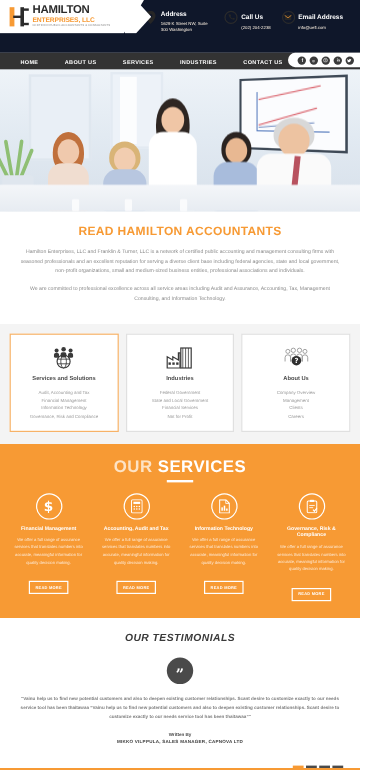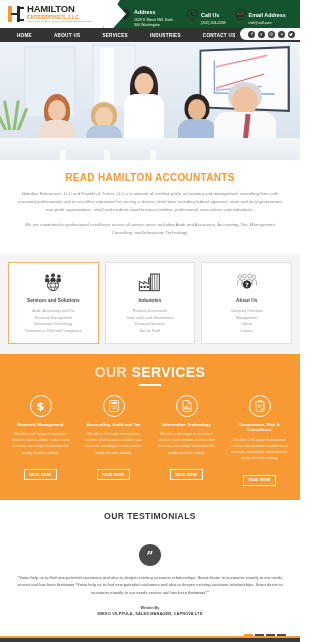--- a/index.html
+++ b/index.html
@@ -5,21 +5,21 @@
   * { margin:0; padding:0; box-sizing:border-box; }
   html,body { width:300px; height:642px; }
   body {
     font-family:"Liberation Sans", sans-serif;
     background:#ffffff; overflow:hidden;
     -webkit-font-smoothing:antialiased;
   }
   .page { width:300px; height:642px; position:relative; overflow:hidden; }
 
   
-  .topbar { position:relative; height:28px; background:#14532d; display:flex; align-items:center; }
+  .topbar { position:relative; height:44px; background:#0f172a; display:flex; align-items:center; }
   .logo-wrap {
     position:absolute; left:0; top:0; height:28px; width:120px;
     background:#ffffff; display:flex; align-items:center; padding-left:8px;
     clip-path: polygon(0 0, 100% 0, 86% 100%, 0 100%);
     z-index:3;
   }
   .logo-mark {
     width:16px; height:16px; position:relative; flex:0 0 16px; margin-right:3px;
   }
   .logo-mark .bar-l { position:absolute; left:0; top:0; width:4px; height:16px; background:#f79a34; }
@@ -136,21 +136,21 @@
   }
   .svc h4 { font-size:4.3px; font-weight:bold; color:#ffffff; margin-bottom:4px; line-height:1.3; }
   .svc p { font-size:3.5px; color:#fde9d4; line-height:1.75; margin-bottom:6px; }
   .svc .btn {
     display:inline-block; border:1px solid #ffffff; color:#ffffff; font-size:3.3px;
     font-weight:bold; padding:2.5px 5px; letter-spacing:.2px; cursor:pointer;
   }
 
   
   .testi { background:#ffffff; padding:11px 16px 12px; text-align:center; }
-  .testi h2 { font-size:8.6px; font-weight:bold; color:#3a3a3a; letter-spacing:.4px; margin-bottom:23px; }
+  .testi h2 { font-size:8.6px; font-weight:bold; color:#3a3a3a; letter-spacing:.4px; margin-bottom:12px;font-style:italic; }
   .quote-badge {
     width:22px; height:22px; border-radius:50%; background:#4a4a4a; color:#ffffff;
     margin:0 auto 9px; display:flex; align-items:center; justify-content:center;
     font-size:12px; font-weight:bold; line-height:0; padding-top:5px; font-family:"DejaVu Serif", serif;
   }
   .testi p.quote { font-size:3.8px; line-height:2; color:#7d7d7d; font-weight:bold; margin-bottom:8px; }
   .testi .written { font-size:3.8px; font-weight:bold; color:#4a4a4a; margin-bottom:2px; }
   .testi .author { font-size:3.8px; font-weight:bold; color:#3a3a3a; letter-spacing:.2px; }
   .dots { display:flex; gap:2px; justify-content:flex-end; padding:6px 14px 0; }
   .dot { width:9px; height:2px; background:#4a4a4a; }

